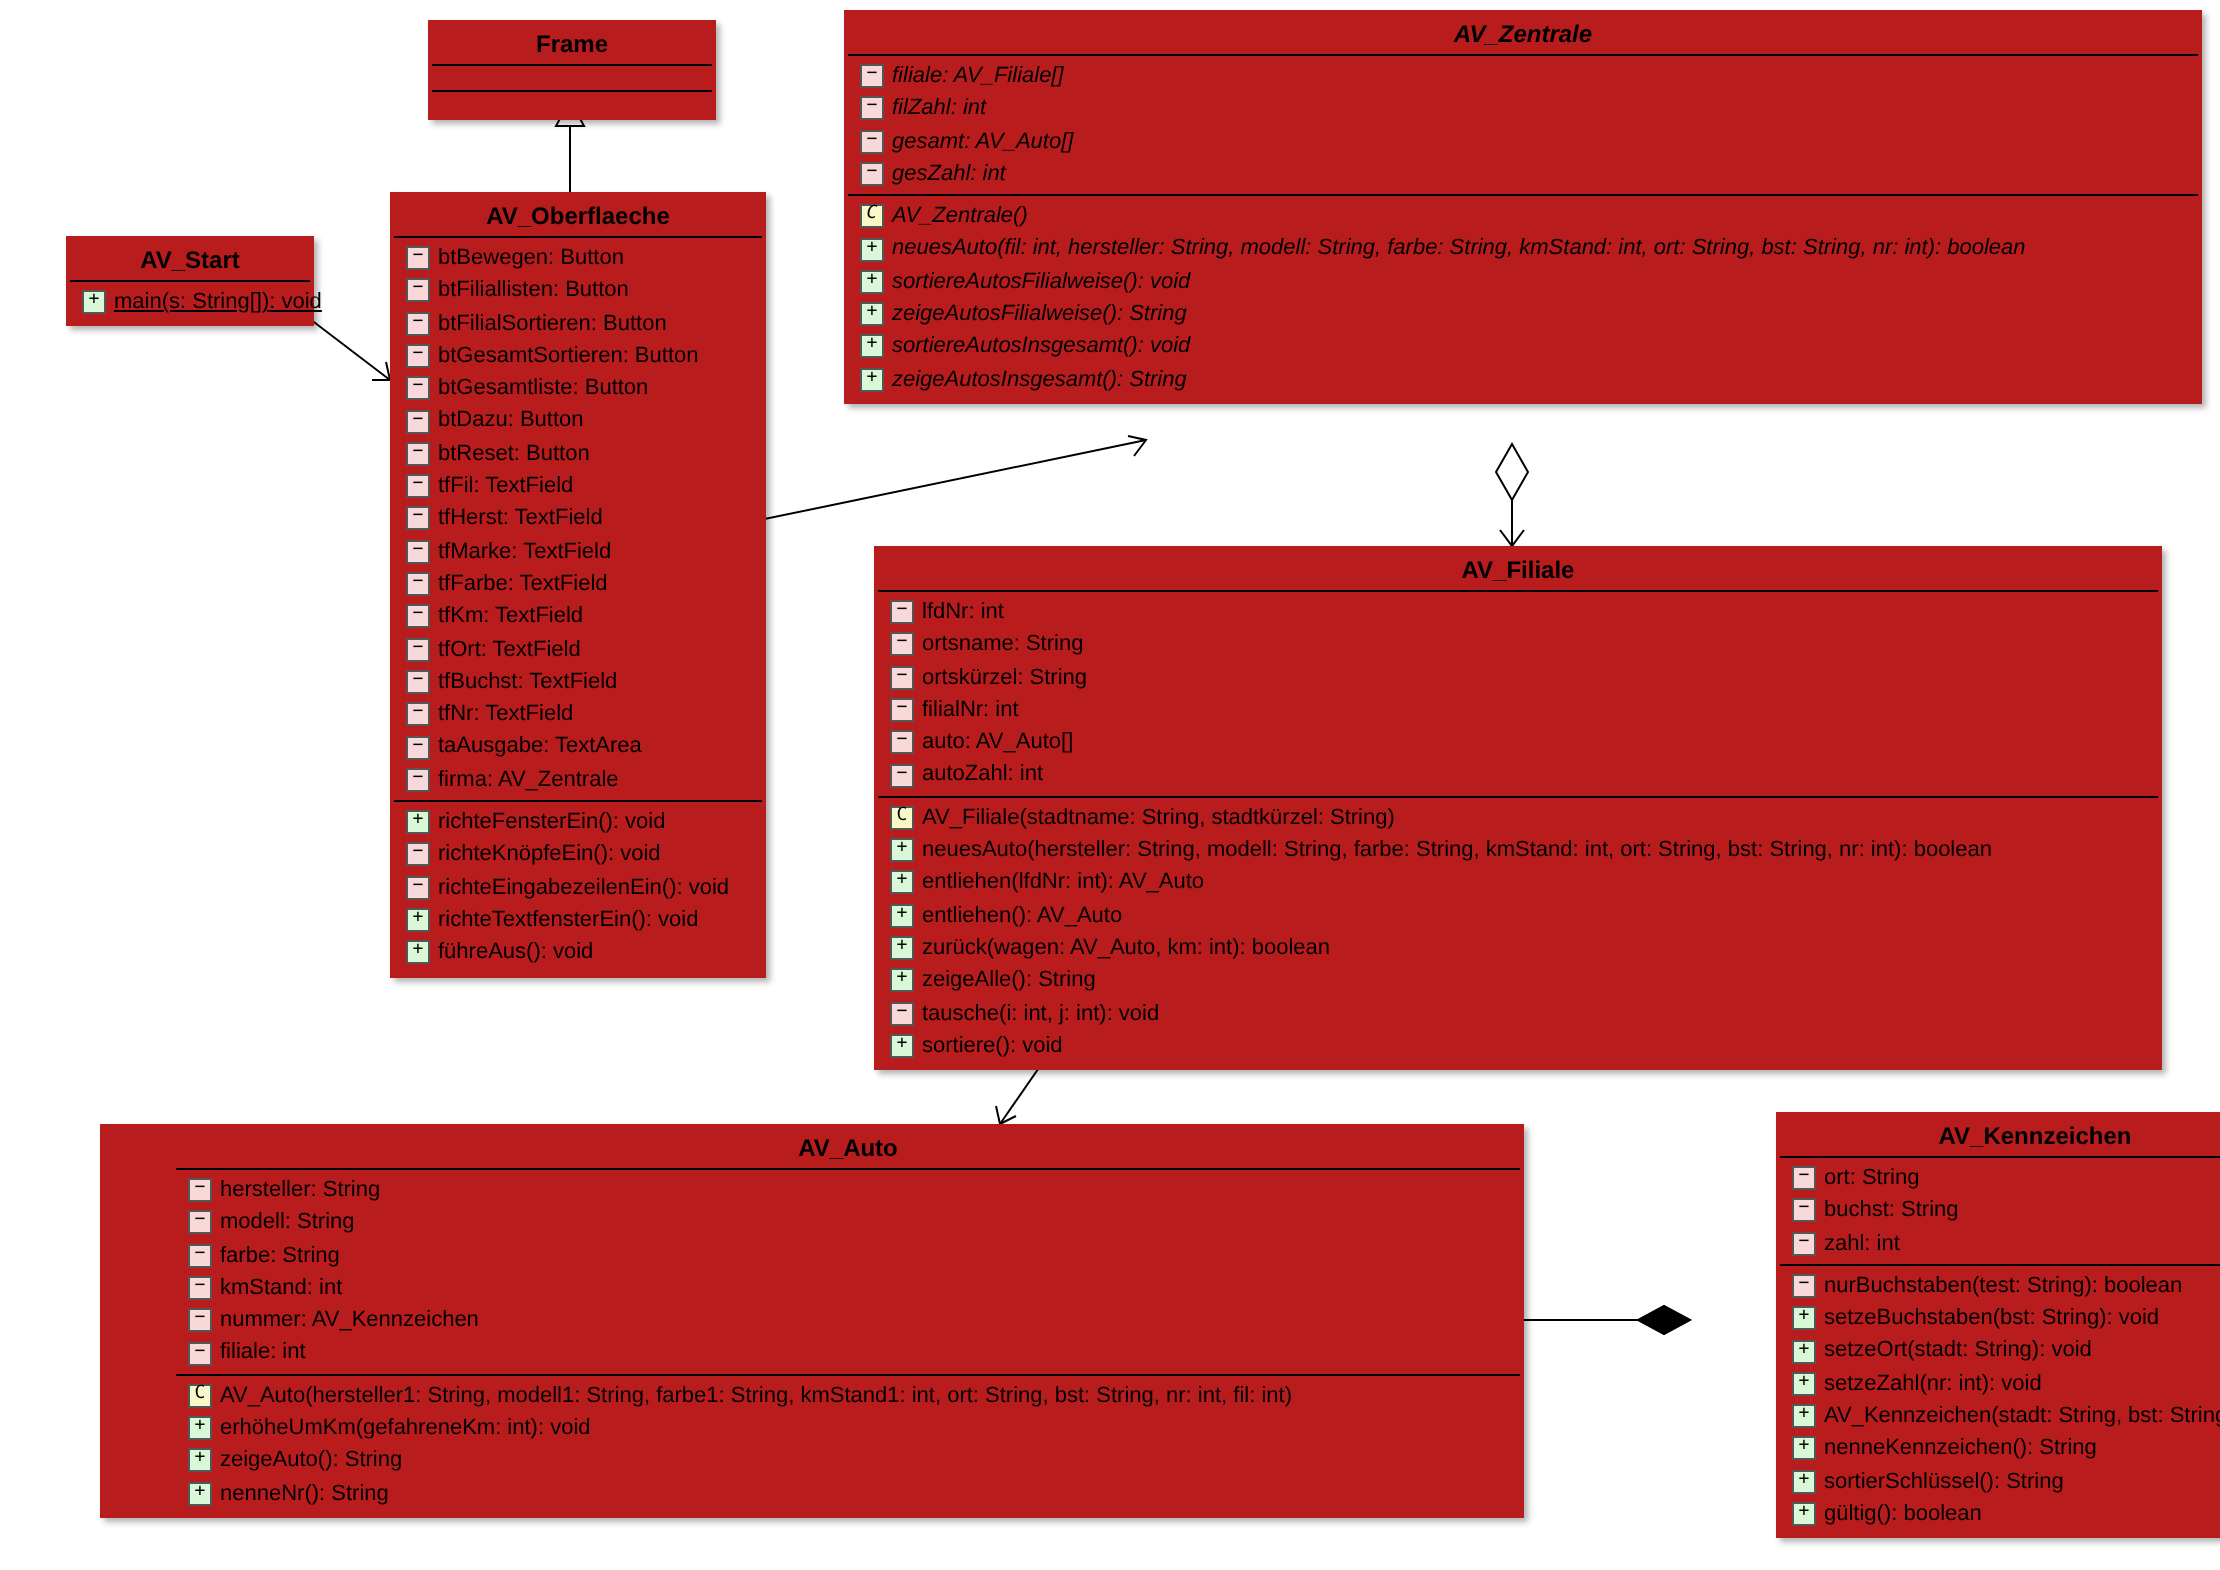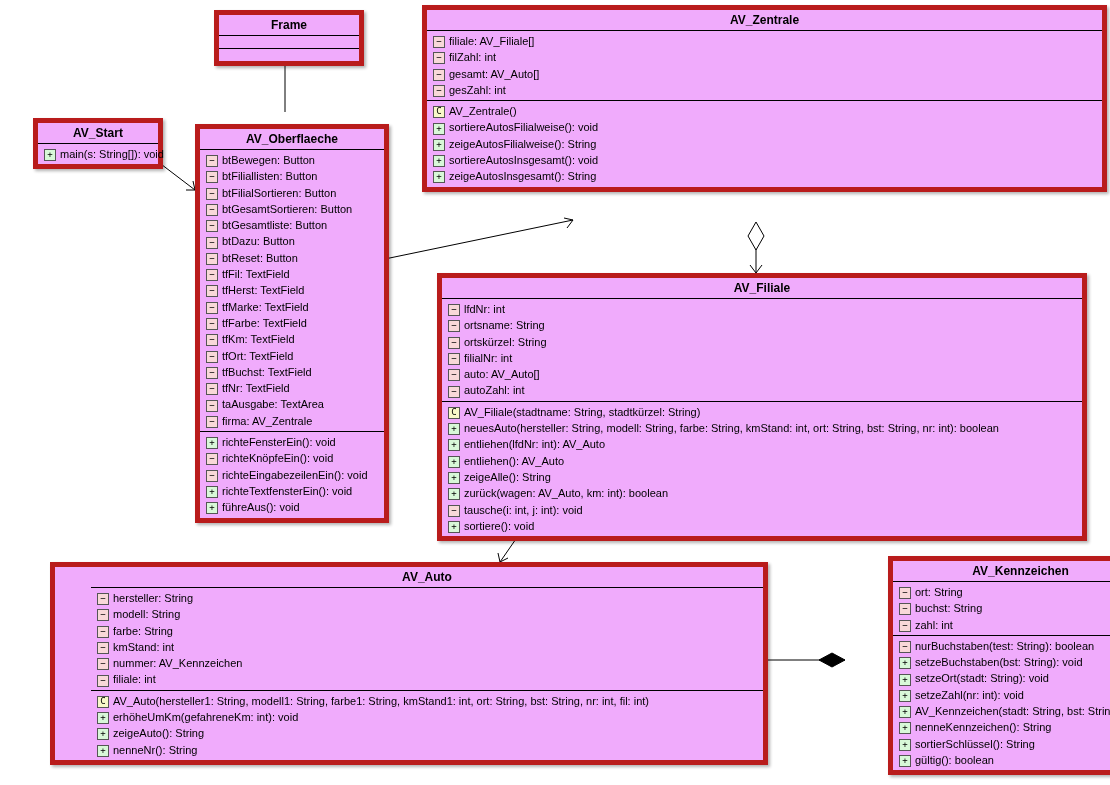--- a/index.html
+++ b/index.html
@@ -7,22 +7,22 @@
   padding: 0;
   font-family: Arial, sans-serif;
   font-size: 11px;
   background: #fff;
   width: 1110px;
   height: 785px;
   position: relative;
 }
 .class-box {
   position: absolute;
-  border: 5px solid #b91c1c;
-  background: #f0abfc;
+  border: 2px solid #b91c1c;
+  background: #b91c1c;
   box-shadow: 2px 2px 3px rgba(0,0,0,0.3);
 }
 .class-title {
   font-weight: bold;
   text-align: center;
   padding: 3px 8px;
   border-bottom: 1px solid #000;
   font-size: 12px;
 }
 .class-section {
@@ -45,21 +45,21 @@
   text-align: center;
   line-height: 9px;
   font-size: 9px;
   margin-right: 4px;
   vertical-align: middle;
   font-family: monospace;
 }
 .icon-private { background: #f8d8d8; }
 .icon-public { background: #d8f8d8; }
 .icon-constructor { background: #f8f8c8; }
-.underline { }
+.underline { text-decoration: underline; }
 svg.connectors {
   position: absolute;
   top: 0;
   left: 0;
   width: 1110px;
   height: 785px;
   pointer-events: none;
 }
 </style>
 </head>
@@ -94,21 +94,21 @@
   <div class="class-section" style="height:8px; border-bottom:none;"></div>
 </div>
 
 <div class="class-box" style="left:33px; top:118px; width:120px;">
   <div class="class-title">AV_Start</div>
   <div class="class-section" id="av_start_methods">
       <div class="member"><span class="icon icon-public">+</span><span class="underline">main(s: String[]): void</span></div>
     </div>
 </div>
 
-<div class="class-box" style="left:195px; top:124px; width:184px;">
+<div class="class-box" style="left:195px; top:96px; width:184px;">
   <div class="class-title">AV_Oberflaeche</div>
   <div class="class-section" id="av_oberflaeche_attrs">
       <div class="member"><span class="icon icon-private">−</span>btBewegen: Button</div>
       <div class="member"><span class="icon icon-private">−</span>btFiliallisten: Button</div>
       <div class="member"><span class="icon icon-private">−</span>btFilialSortieren: Button</div>
       <div class="member"><span class="icon icon-private">−</span>btGesamtSortieren: Button</div>
       <div class="member"><span class="icon icon-private">−</span>btGesamtliste: Button</div>
       <div class="member"><span class="icon icon-private">−</span>btDazu: Button</div>
       <div class="member"><span class="icon icon-private">−</span>btReset: Button</div>
       <div class="member"><span class="icon icon-private">−</span>tfFil: TextField</div>
@@ -124,30 +124,31 @@
     </div>
   <div class="class-section" id="av_oberflaeche_methods">
       <div class="member"><span class="icon icon-public">+</span>richteFensterEin(): void</div>
       <div class="member"><span class="icon icon-private">−</span>richteKnöpfeEin(): void</div>
       <div class="member"><span class="icon icon-private">−</span>richteEingabezeilenEin(): void</div>
       <div class="member"><span class="icon icon-public">+</span>richteTextfensterEin(): void</div>
       <div class="member"><span class="icon icon-public">+</span>führeAus(): void</div>
     </div>
 </div>
 
-<div class="class-box" style="left:422px; top:5px; width:675px;">
+<div class="class-box" style="left:422px; top:5px; width:675px;font-style:italic;">
   <div class="class-title">AV_Zentrale</div>
   <div class="class-section" id="av_zentrale_attrs">
       <div class="member"><span class="icon icon-private">−</span>filiale: AV_Filiale[]</div>
       <div class="member"><span class="icon icon-private">−</span>filZahl: int</div>
       <div class="member"><span class="icon icon-private">−</span>gesamt: AV_Auto[]</div>
       <div class="member"><span class="icon icon-private">−</span>gesZahl: int</div>
     </div>
   <div class="class-section" id="av_zentrale_methods">
       <div class="member"><span class="icon icon-constructor">C</span>AV_Zentrale()</div>
+      <div class="member"><span class="icon icon-public">+</span>neuesAuto(fil: int, hersteller: String, modell: String, farbe: String, kmStand: int, ort: String, bst: String, nr: int): boolean</div>
       <div class="member"><span class="icon icon-public">+</span>sortiereAutosFilialweise(): void</div>
       <div class="member"><span class="icon icon-public">+</span>zeigeAutosFilialweise(): String</div>
       <div class="member"><span class="icon icon-public">+</span>sortiereAutosInsgesamt(): void</div>
       <div class="member"><span class="icon icon-public">+</span>zeigeAutosInsgesamt(): String</div>
     </div>
 </div>
 
 <div class="class-box" style="left:437px; top:273px; width:640px;">
   <div class="class-title">AV_Filiale</div>
   <div class="class-section" id="av_filiale_attrs">
@@ -156,22 +157,22 @@
       <div class="member"><span class="icon icon-private">−</span>ortskürzel: String</div>
       <div class="member"><span class="icon icon-private">−</span>filialNr: int</div>
       <div class="member"><span class="icon icon-private">−</span>auto: AV_Auto[]</div>
       <div class="member"><span class="icon icon-private">−</span>autoZahl: int</div>
     </div>
   <div class="class-section" id="av_filiale_methods">
       <div class="member"><span class="icon icon-constructor">C</span>AV_Filiale(stadtname: String, stadtkürzel: String)</div>
       <div class="member"><span class="icon icon-public">+</span>neuesAuto(hersteller: String, modell: String, farbe: String, kmStand: int, ort: String, bst: String, nr: int): boolean</div>
       <div class="member"><span class="icon icon-public">+</span>entliehen(lfdNr: int): AV_Auto</div>
       <div class="member"><span class="icon icon-public">+</span>entliehen(): AV_Auto</div>
+      <div class="member"><span class="icon icon-public">+</span>zurück(wagen: AV_Auto, km: int): boolean</div>
       <div class="member"><span class="icon icon-public">+</span>zeigeAlle(): String</div>
-      <div class="member"><span class="icon icon-public">+</span>zurück(wagen: AV_Auto, km: int): boolean</div>
       <div class="member"><span class="icon icon-private">−</span>tausche(i: int, j: int): void</div>
       <div class="member"><span class="icon icon-public">+</span>sortiere(): void</div>
     </div>
 </div>
 
 <div class="class-box" style="left:50px; top:562px; width:672px;padding-left:36px;">
   <div class="class-title">AV_Auto</div>
   <div class="class-section" id="av_auto_attrs">
       <div class="member"><span class="icon icon-private">−</span>hersteller: String</div>
       <div class="member"><span class="icon icon-private">−</span>modell: String</div>

